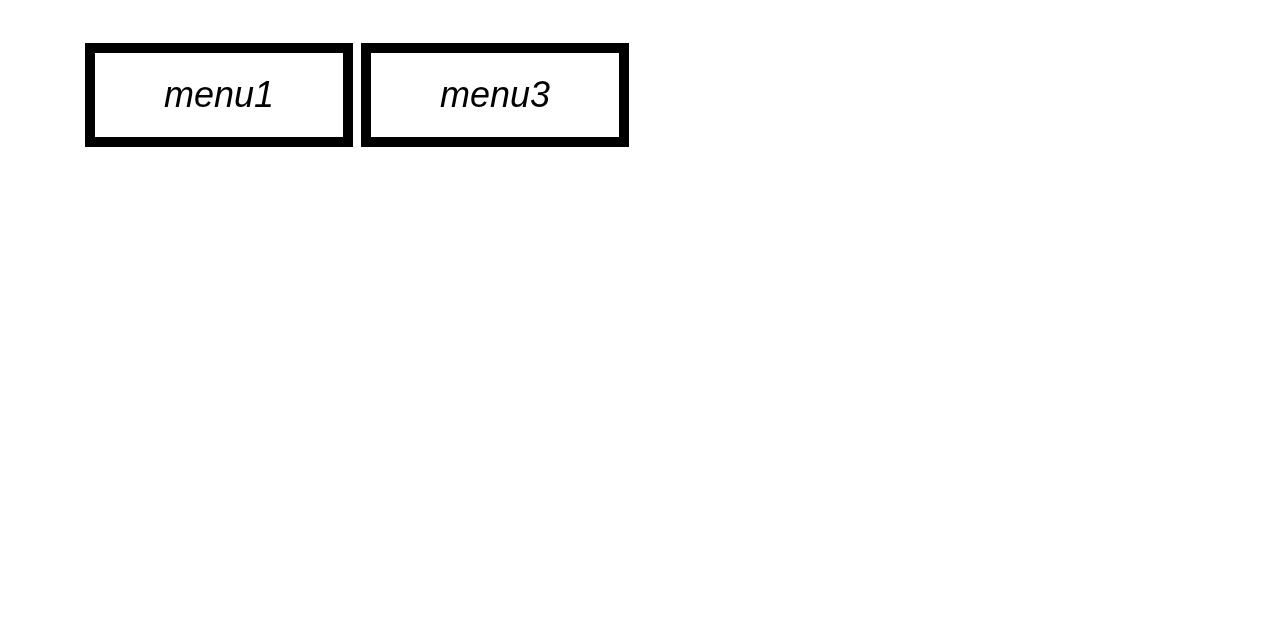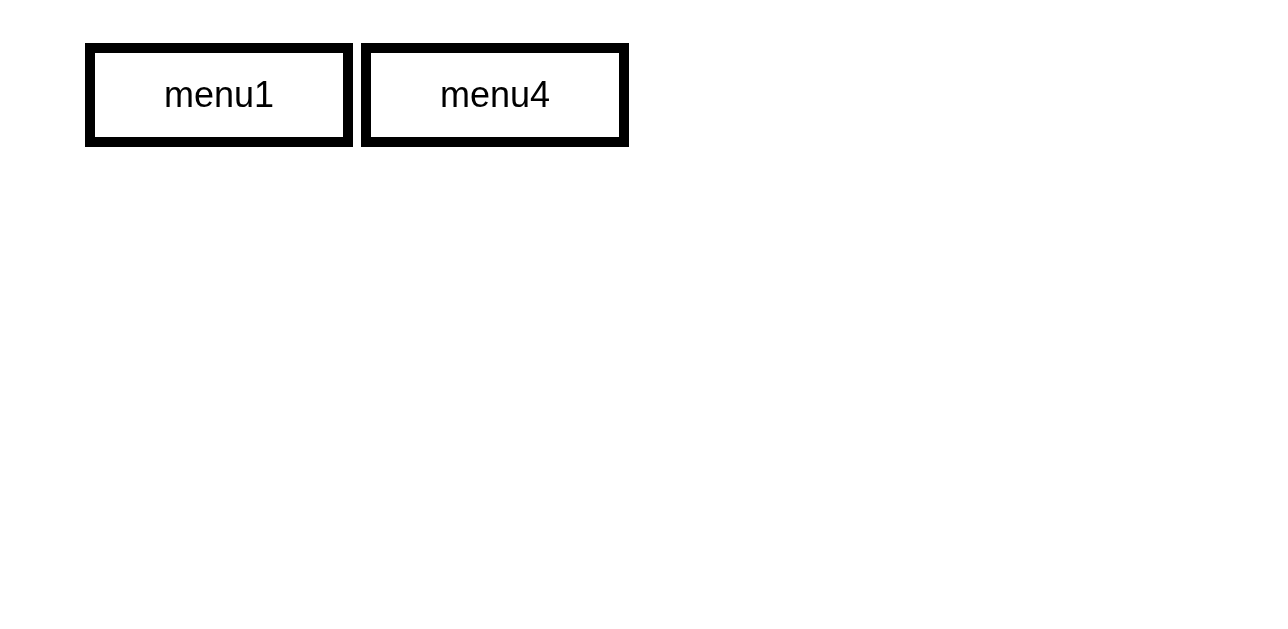--- a/index.html
+++ b/index.html
@@ -9,20 +9,21 @@
     height: 629px;
     background: #ffffff;
     font-family: "Liberation Sans", "DejaVu Sans", sans-serif;
     overflow: hidden;
   }
   .menu-bar {
     display: flex;
     flex-direction: row;
     gap: 8px;
     margin: 43px 0 0 85px;
+    font-style: italic;
   }
   .menu-item {
     box-sizing: border-box;
     width: 268px;
     height: 104px;
     border: 10px solid #000000;
     background: #ffffff;
     display: flex;
     align-items: center;
     justify-content: center;
@@ -33,15 +34,15 @@
   }
 </style>
 </head>
 <body>
 
 <nav class="menu-bar">
   <div class="menu-item">
     <span>menu1</span>
   </div>
   <div class="menu-item">
-    <span>menu4</span>
+    <span>menu3</span>
   </div>
 </nav>
 
 </body></html>

